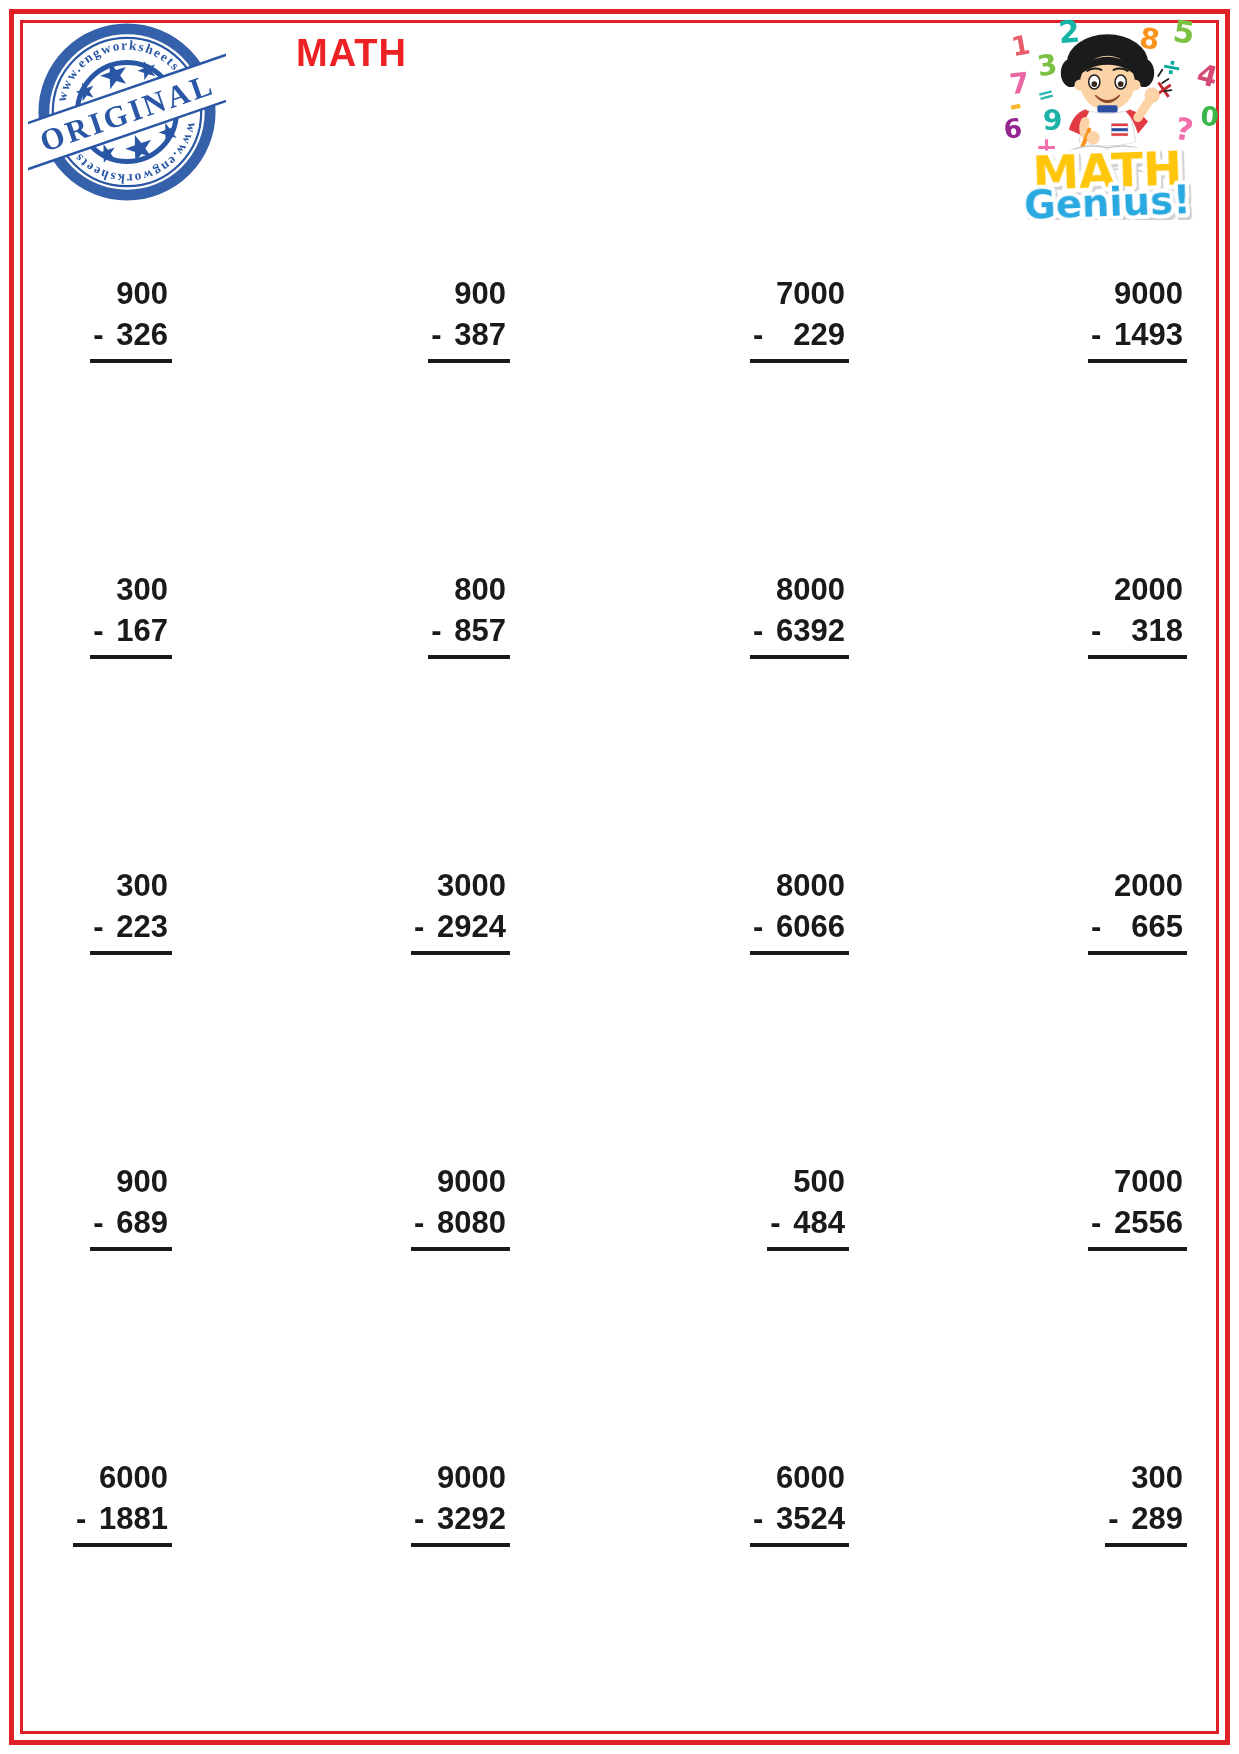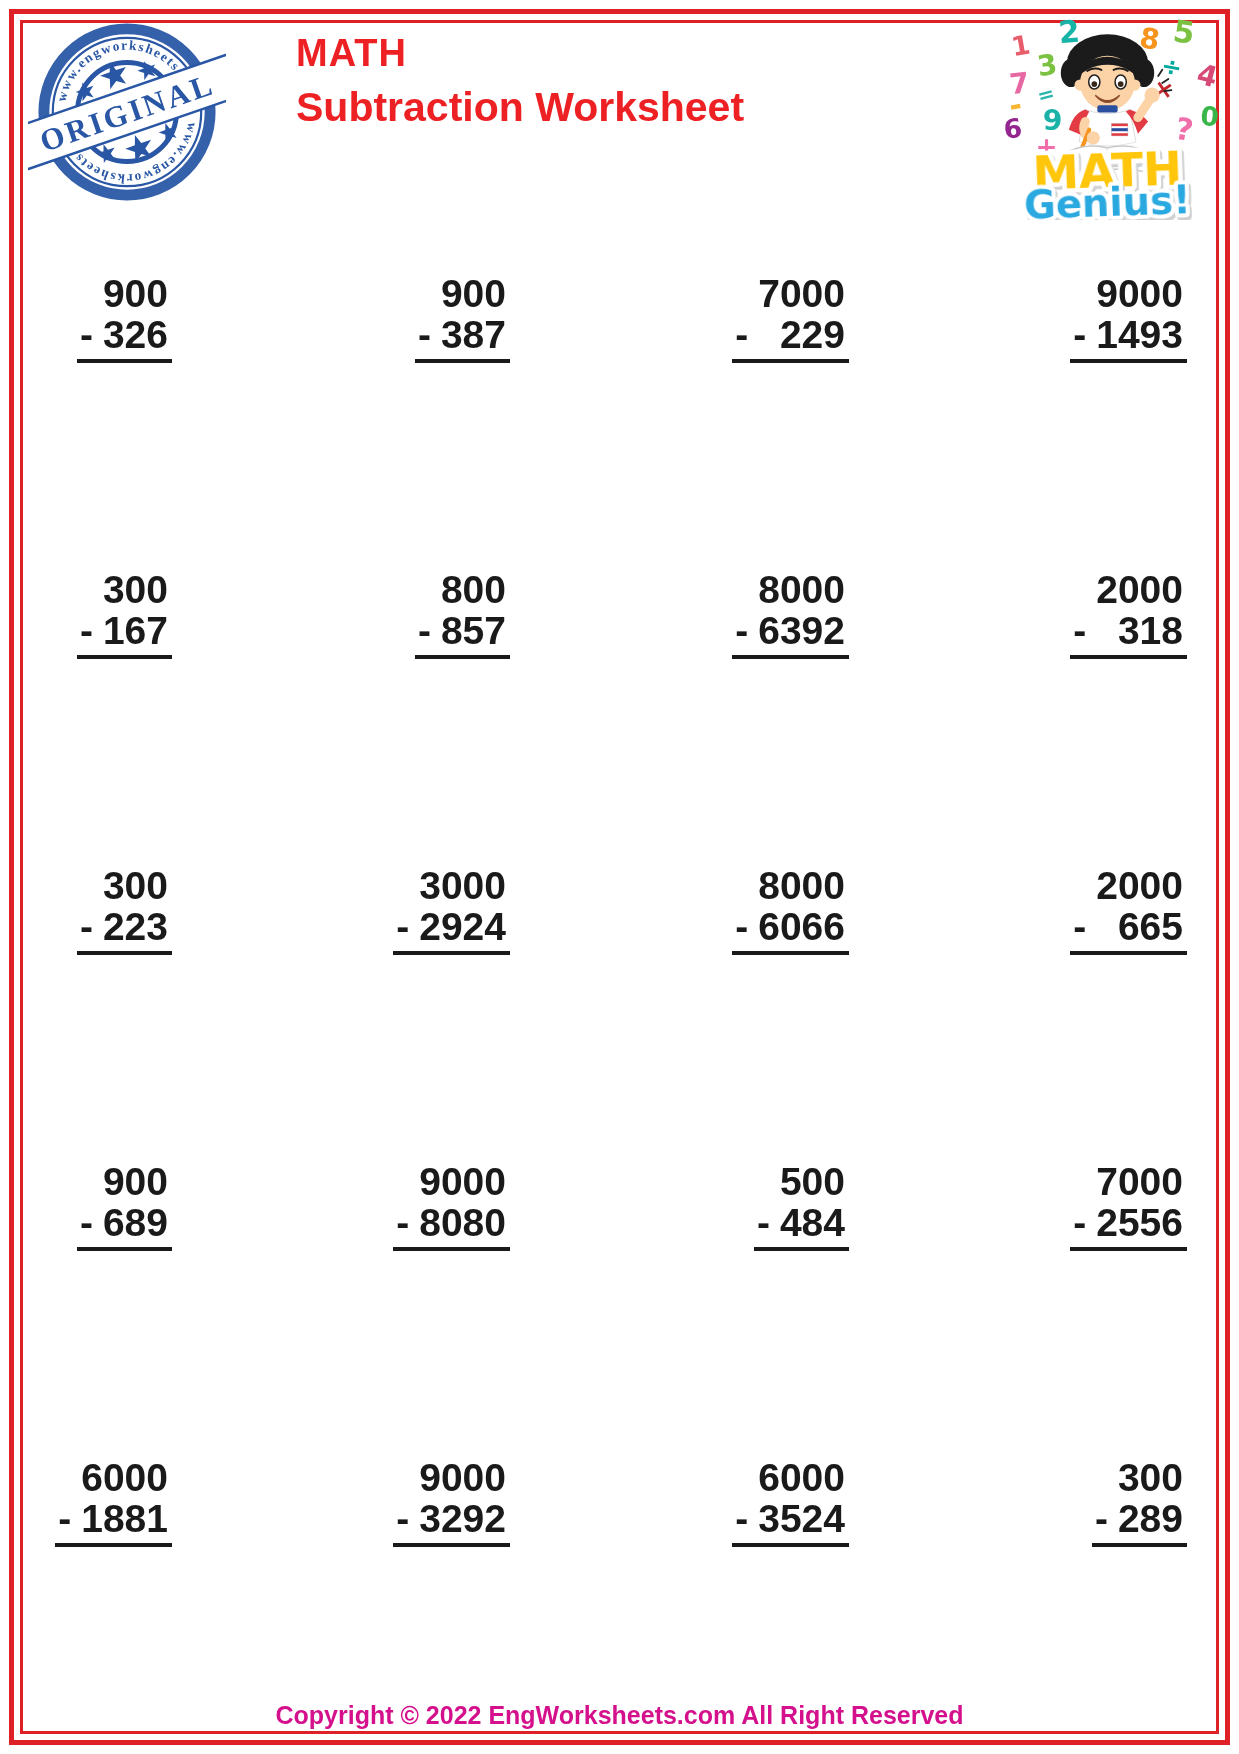--- a/index.html
+++ b/index.html
@@ -20,21 +20,21 @@
   .subtitle { font-size:22px; font-weight:bold; color:#151515; line-height:28px; margin-top:9px; }
 
   .problems {
     position:absolute; left:0; top:272px; width:1187px;
     display:grid; grid-template-columns:172px 338px 339px 338px;
     grid-auto-rows:296px;
   }
   .problem {
     justify-self:end; align-self:start;
     font-family:"Liberation Sans", sans-serif;
-    font-weight:700; font-size:39px; color:#1a1a1a;
+    font-weight:700; font-size:31px; color:#1a1a1a;
   }
   .minuend { text-align:right; padding-right:4px; line-height:44px; }
   .sub-row {
     display:flex; align-items:flex-end;
     border-bottom:4px solid #1a1a1a;
     padding:0 4px 5px 3px; line-height:38px;
   }
   .sub-num { margin-left:auto; }
 
   .copyright {
@@ -74,21 +74,20 @@
       <use href="#star" transform="translate(67,128)" fill="#2a57a5"></use>
       <use href="#star" transform="translate(100,134) scale(1.45)" fill="#2a57a5"></use>
       <use href="#star" transform="translate(133,128)" fill="#2a57a5"></use>
       <rect x="-18" y="73" width="236" height="44" rx="5" fill="#ffffff" stroke="#2a57a5" stroke-width="2.5"></rect>
       <text x="100" y="106" text-anchor="middle" font-family="Liberation Serif, serif" font-size="31" font-weight="bold" letter-spacing="3" fill="#2a57a5">ORIGINAL</text>
     </g>
   </svg>
 
   <header class="titles">
     <div class="subject">MATH</div>
-    <div class="title">Subtraction Worksheet</div>
   </header>
 
   <svg class="logo" viewBox="0 0 245 205">
     <g id="symbols-layer" font-family="DejaVu Sans, sans-serif" font-weight="bold">
         <text x="38" y="42" font-size="26" fill="#e85d6a" text-anchor="middle" transform="rotate(-10 38 42)">1</text>
         <text x="85" y="30" font-size="30" fill="#16b3a7" text-anchor="middle" transform="rotate(-5 85 30)">2</text>
         <text x="64" y="62" font-size="28" fill="#7cc242" text-anchor="middle" transform="rotate(-8 64 62)">3</text>
         <text x="36" y="80" font-size="28" fill="#e868a4" text-anchor="middle" transform="rotate(-6 36 80)">7</text>
         <text x="63" y="88" font-size="20" fill="#2bb6ae" text-anchor="middle" transform="rotate(-15 63 88)">=</text>
         <text x="33" y="102" font-size="30" fill="#f7b733" text-anchor="middle" transform="rotate(-10 33 102)">-</text>
@@ -307,14 +306,13 @@
 
   <div class="problem" style="width: calc(3ch + 30px);">
     <div class="minuend">300</div>
     <div class="sub-row">
       <span class="minus">-</span>
       <span class="sub-num">289</span>
     </div>
   </div>
 </main>
 
-  <footer class="copyright">Copyright © 2022 EngWorksheets.com All Right Reserved</footer>
 </div>
 
 </body></html>

